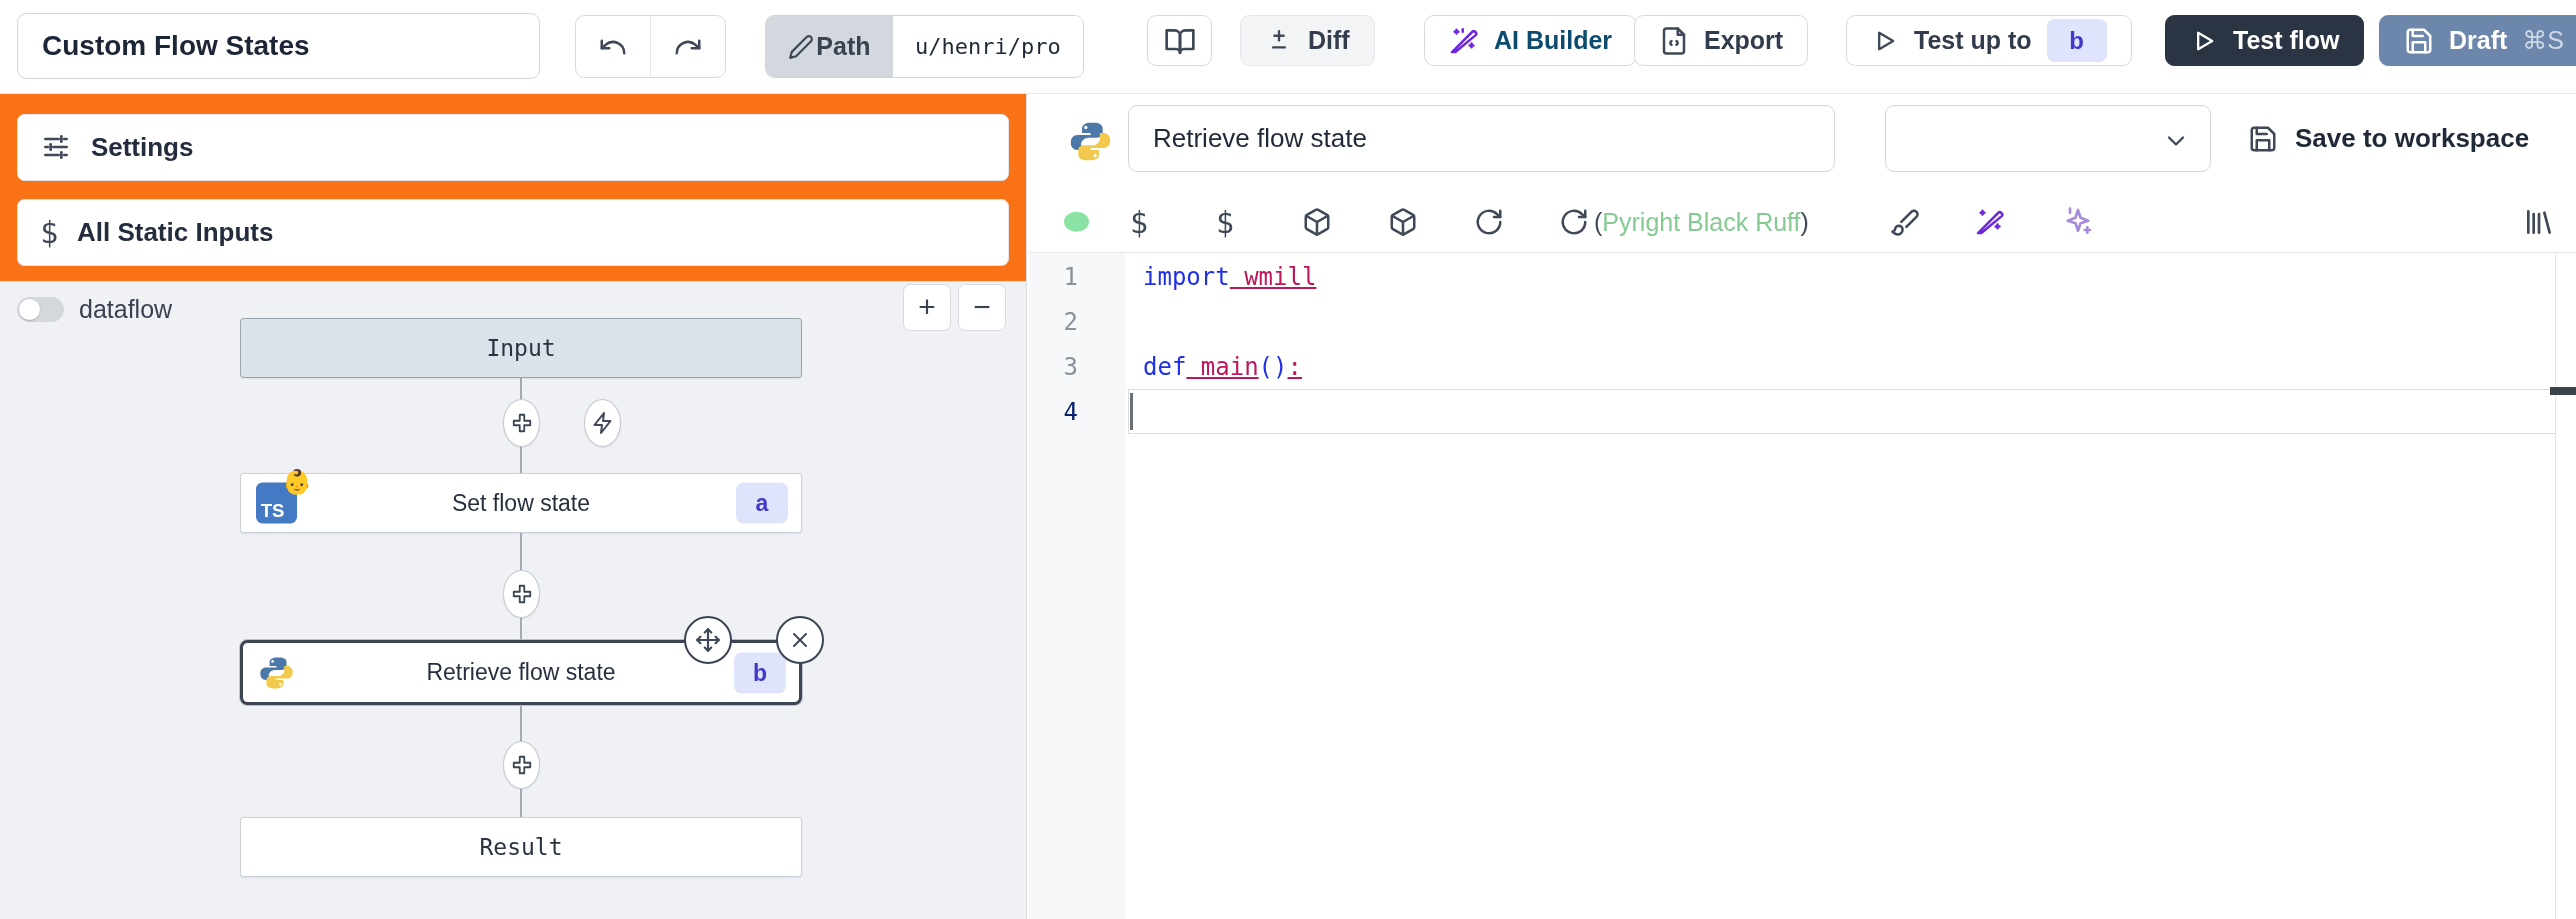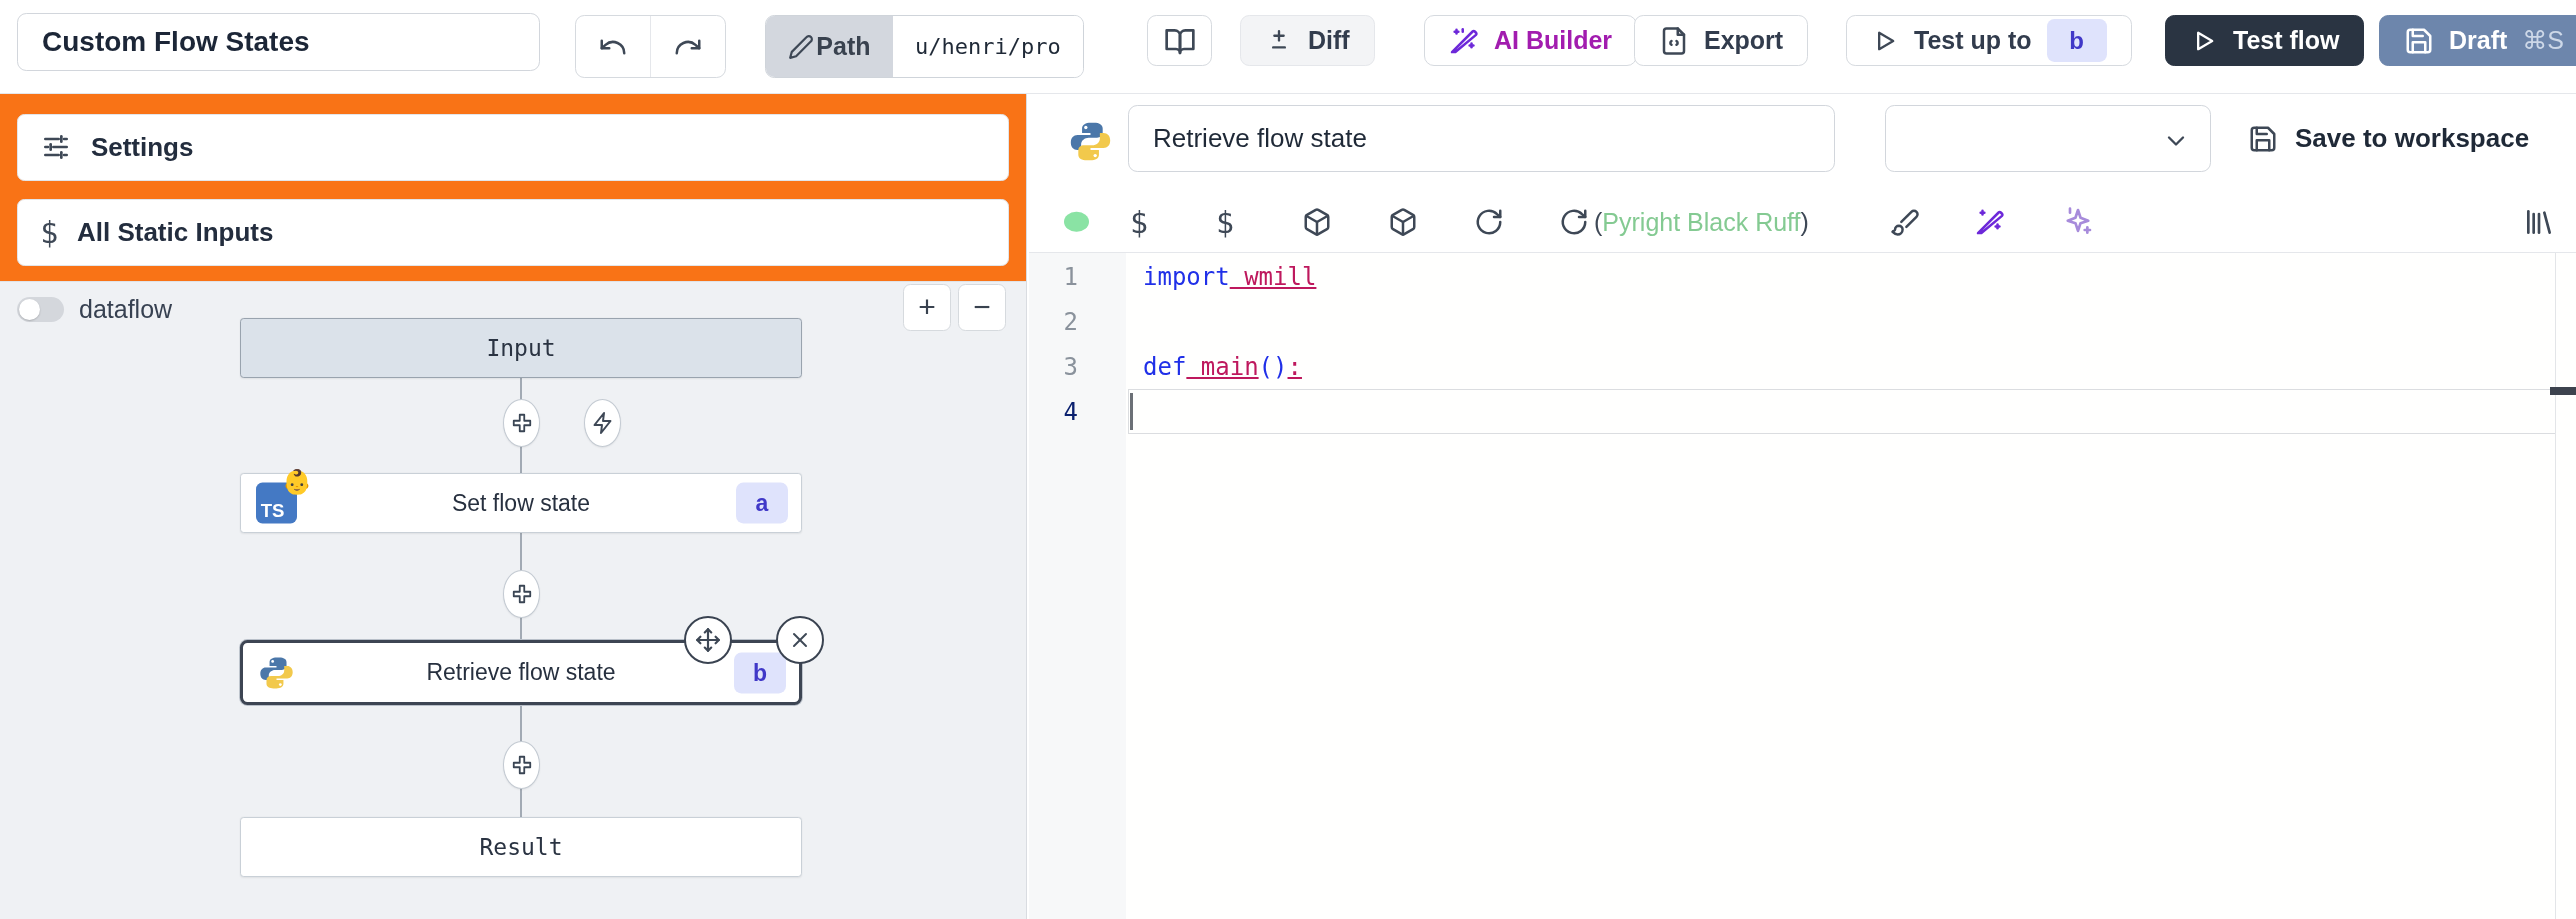--- a/index.html
+++ b/index.html
@@ -7,31 +7,31 @@
     font-family:"Liberation Sans", sans-serif; color:#1f2937; }
   .mono { font-family:"DejaVu Sans Mono", monospace; }
   svg { display:block; }
   .icon { stroke:#3e4856; fill:none; stroke-width:2; stroke-linecap:round; stroke-linejoin:round; }
 
   
   #header { position:absolute; left:0; top:0; width:2576px; height:94px; background:#fff; border-bottom:0.9px solid #e5e7eb; }
   .hbtn { position:absolute; top:15px; height:51px; display:flex; align-items:center; gap:15px;
     border:0.9px solid #d6dadf; border-radius:9.3px; background:#fff; padding:0 24px;
     font-size:25px; font-weight:600; color:#323c4d; cursor:pointer; white-space:nowrap; }
-  #title-box { position:absolute; left:17px; top:13px; width:523px; height:58px; border:0.9px solid #d2d6dc; border-radius:9.3px; background:#fff; display:flex; align-items:center; }
+  #title-box { position:absolute; left:17px; top:13px; width:523px; height:66px; border:0.9px solid #d2d6dc; border-radius:9.3px; background:#fff; display:flex; align-items:center; }
   #title-box input { border:none; outline:none; width:100%; font-size:28px; font-weight:600; color:#1c2637; padding:0 24px; background:transparent; font-family:"Liberation Sans",sans-serif; }
   #undoredo { position:absolute; left:575px; top:15px; width:151px; height:63px; border:0.9px solid #d6dadf; border-radius:9.3px; background:#fff; display:flex; }
   #undoredo .half { flex:1; display:flex; align-items:center; justify-content:center; cursor:pointer; }
   #undoredo .half + .half { border-left:0.9px solid #e5e7eb; }
   #path-ctl { position:absolute; left:765px; top:15px; height:63px; display:flex; border:0.9px solid #cfd4da; border-radius:9.3px; overflow:hidden; cursor:pointer; }
   #path-ctl .seg1 { background:#d3d7de; display:flex; align-items:center; gap:2px; padding:0 22.3px; font-size:25px; font-weight:600; color:#39424f; }
   #path-ctl .seg2 { background:#fff; display:flex; align-items:center; padding:0 22.3px; font-size:22px; color:#1f2937; }
   #book-btn { left:1147px; width:65px; padding:0; justify-content:center; }
   #diff-btn { left:1240px; background:#f3f4f6; border-color:#e5e7eb; }
-  #ai-btn { left:1424px; color:#a21caf;border-radius:10px; }
+  #ai-btn { left:1424px; color:#0c4a6e;border-radius:10px; }
   #ai-btn .icon { stroke:#6d28d9; }
   #export-btn { left:1634px; }
   #testupto-btn { left:1846px; }
   #testflow-btn { left:2165px; background:#2a3442; border-color:#2a3442; color:#fff; }
   #testflow-btn .icon { stroke:#fff; }
   #draft-btn { left:2379px; width:223px; background:#6d86ac; border-color:#6d86ac; color:#fff; }
   #draft-btn .icon { stroke:#fff; }
   #draft-btn .kbd { color:#cdd8e8; font-weight:400; }
   .badge { display:inline-flex; align-items:center; justify-content:center; width:60px; height:43px; border-radius:7.4px; background:#dfe3fc; color:#4038c8; font-weight:700; font-size:24px; }
 

